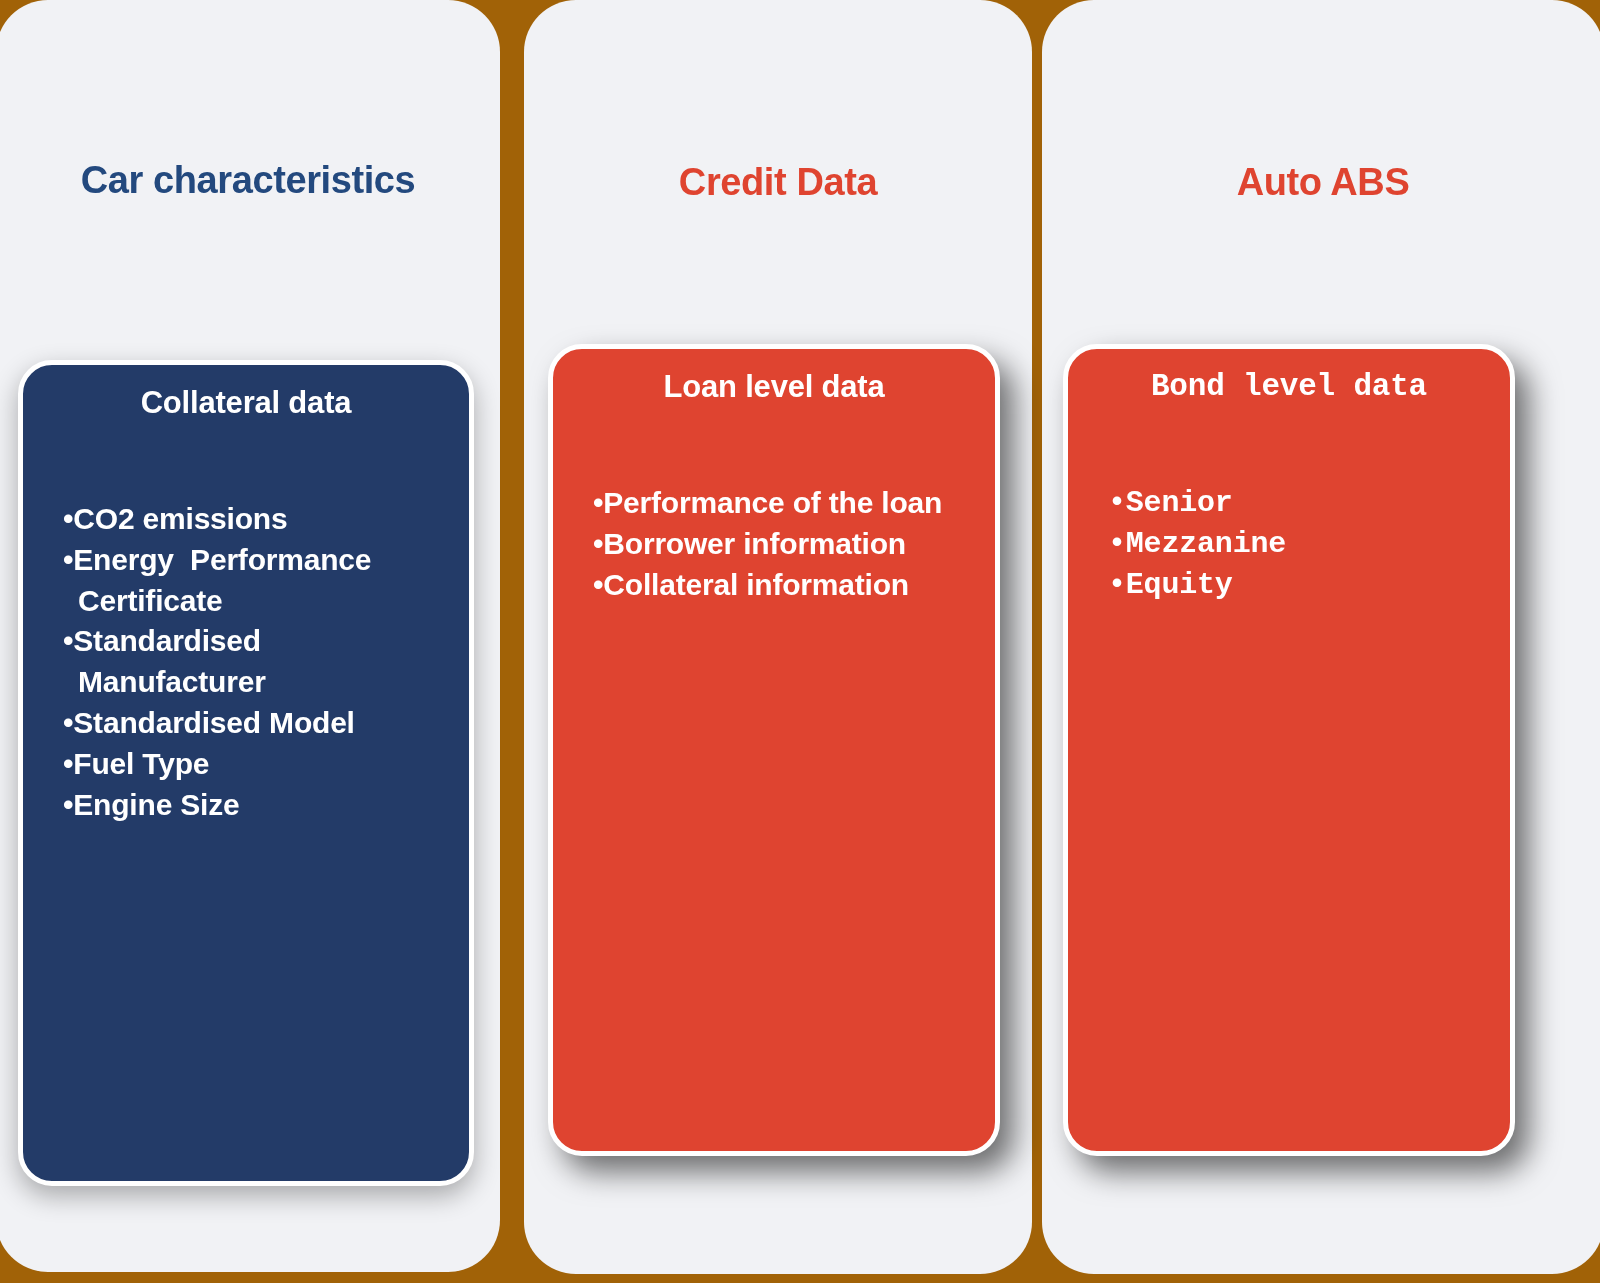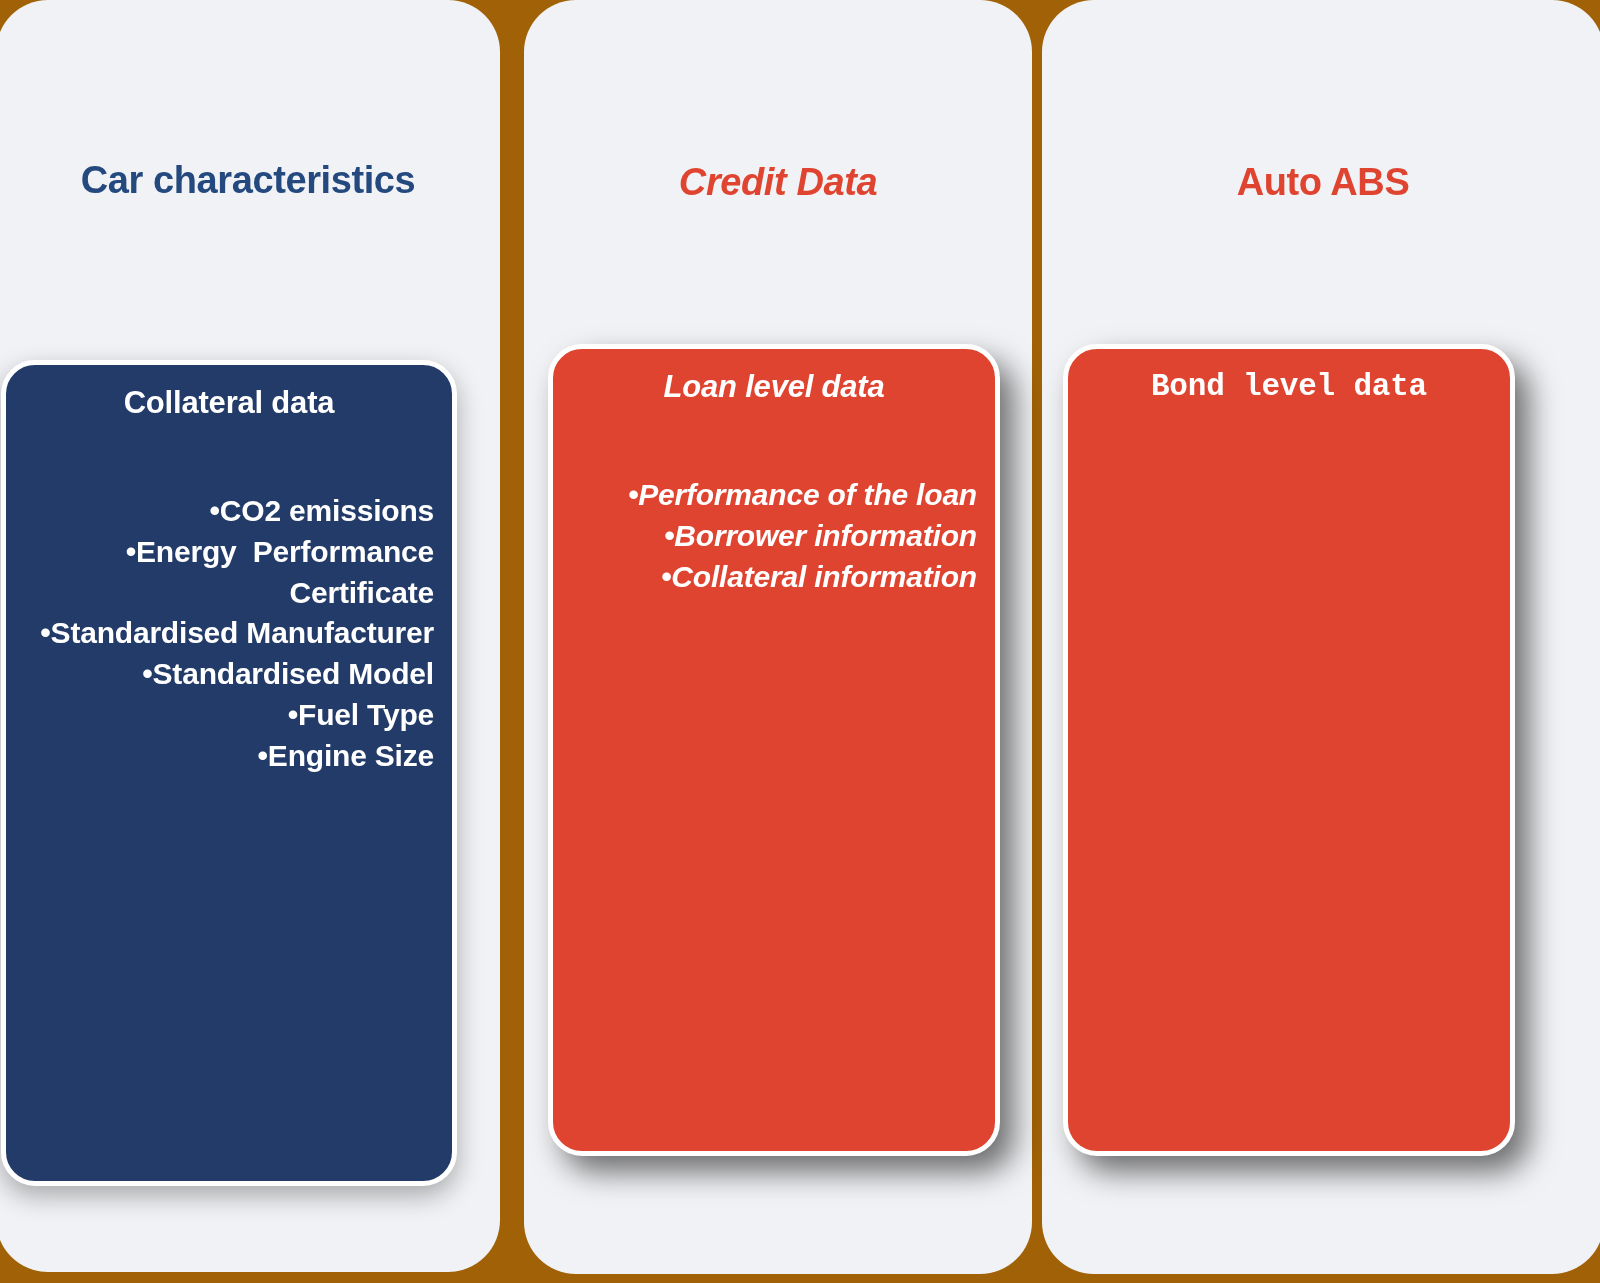--- a/index.html
+++ b/index.html
@@ -21,21 +21,21 @@
   }
 
   
   .panel {
     position: absolute;
     background: #f1f2f5;
     border-radius: 52px;
     overflow: visible;
   }
   .panel-1 { left: -4px;   top: 0px;  width: 504px; height: 1272px; }
-  .panel-2 { left: 524px;  top: 0px;  width: 508px; height: 1274px; font-style: italic; }
+  .panel-2 { left: 524px;  top: 0px;  width: 508px; height: 1274px; }
   .panel-3 { left: 1042px; top: 0px;  width: 562px; height: 1274px; }
 
   
   .panel-title {
     position: absolute;
     left: 0;
     right: 0;
     text-align: center;
     font-size: 38px;
     font-weight: bold;
@@ -47,21 +47,21 @@
   .panel-3 .panel-title { top: 162px; color: #df4430; }
 
   
   .inner-card {
     position: absolute;
     border-radius: 34px;
     border: 5px solid #ffffff;
     box-sizing: border-box;
   }
   .inner-blue {
-    left: 5px;  top: 360px;
+    left: 22px;  top: 360px;
     width: 456px; height: 826px;
     background: #233b68;
     box-shadow: 0 10px 26px rgba(0,0,0,0.30);
   }
   .inner-red-1 {
     left: 24px;  top: 344px;
     width: 452px; height: 812px;
     background: #df4430;
     box-shadow: 14px 16px 30px rgba(0,0,0,0.55);
     padding-left: 22px;
@@ -84,24 +84,23 @@
     font-size: 31px;
     font-weight: bold;
     letter-spacing: -0.2px;
   }
 
   .bullet-list {
     position: absolute;
     left: 32px;
     right: 18px;
     top: 126px;
-    margin: 0;
+    margin: 8px;
     padding: 0;
     list-style: none;
-    text-align: right;
   }
   .bullet-item {
     color: #ffffff;
     font-size: 30px;
     font-weight: bold;
     line-height: 1.36;
     letter-spacing: -0.2px;
     text-indent: -15px;
     padding-left: 15px;
     white-space: pre-wrap;
@@ -140,16 +139,21 @@
         <li class="bullet-item"><span class="dot">•</span><span>Collateral information</span></li>
       </ul>
     </div>
   </div>
 
   <div class="panel panel-3">
     <div class="panel-title">Auto ABS</div>
 
     <div class="inner-card inner-red-2">
       <div class="card-heading">Bond level data</div>
+      <ul class="bullet-list">
+        <li class="bullet-item"><span class="dot">•</span><span>Senior</span></li>
+        <li class="bullet-item"><span class="dot">•</span><span>Mezzanine</span></li>
+        <li class="bullet-item"><span class="dot">•</span><span>Equity</span></li>
+      </ul>
     </div>
   </div>
 
 </div>
 
 </body></html>

